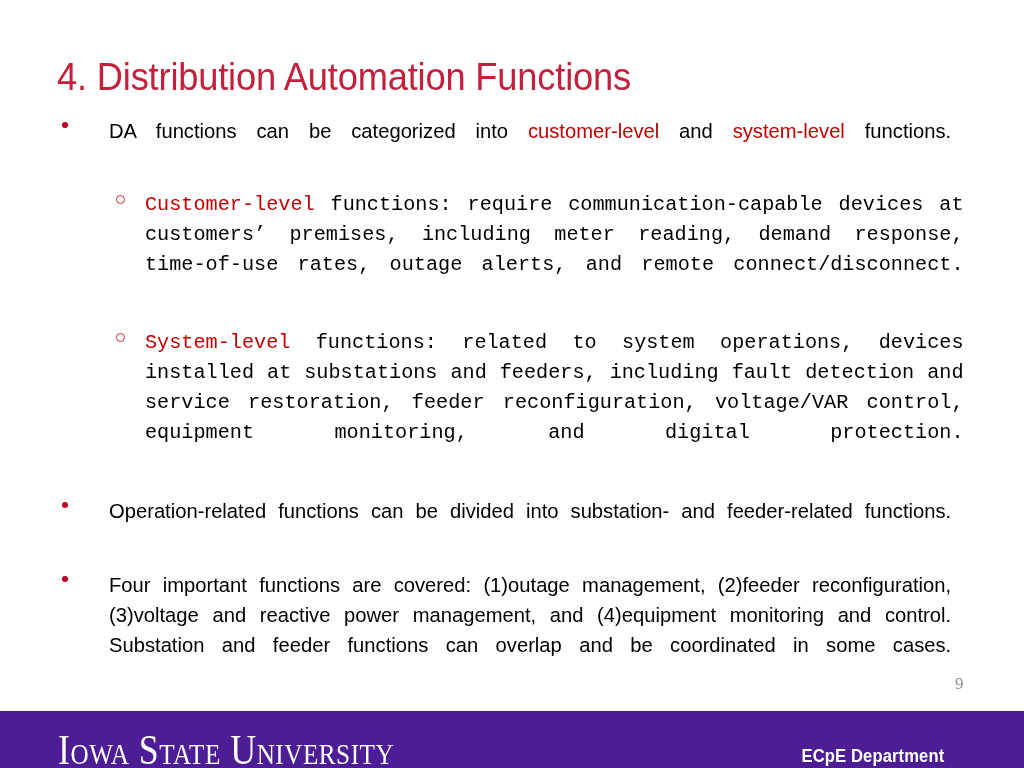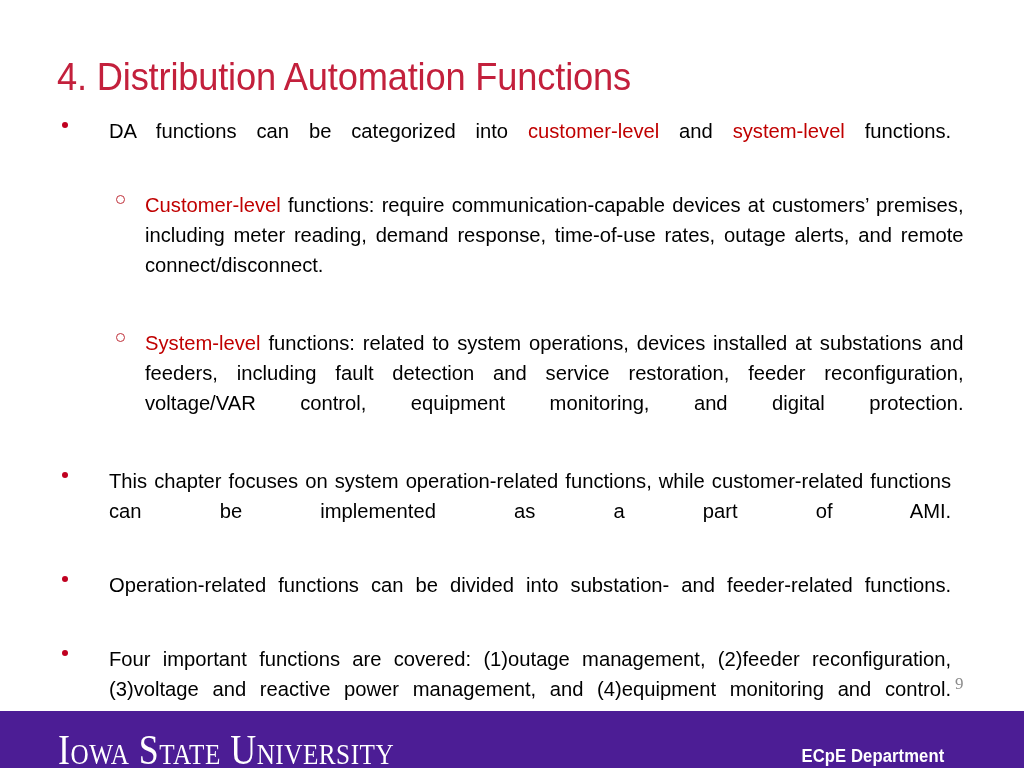--- a/index.html
+++ b/index.html
@@ -75,20 +75,21 @@
     text-justify: inter-word;
     transform: scaleX(0.985);
     transform-origin: left top;
   }
 
   
   .lvl2 {
     padding-left: 145px;
     padding-right: 48px;
     margin-bottom: 18px;
+    font-family: Liberation Mono, monospace;
   }
   .lvl2 .marker {
     position: absolute;
     left: 116px;
     top: 5px;
     width: 9px;
     height: 9px;
     border-radius: 50%;
     border: 1.3px solid #C0303A;
     background: transparent;
@@ -183,24 +184,20 @@
         <div class="bullet-row lvl2">
           <span class="marker"></span>
           <div class="text"><span class="hl">Customer-level</span><span> functions: require communication-capable devices at customers’ premises, including meter reading, demand response, time-of-use rates, outage alerts, and remote connect/disconnect.</span></div>
         </div>
         <div class="bullet-row lvl2">
           <span class="marker"></span>
           <div class="text"><span class="hl">System-level</span><span> functions: related to system operations, devices installed at substations and feeders, including fault detection and service restoration, feeder reconfiguration, voltage/VAR control, equipment monitoring, and digital protection.</span></div>
         </div>
         <div class="bullet-row lvl1">
           <span class="marker"></span>
-          <div class="text"><span>This chapter focuses on system operation-related functions, while customer-related functions can be implemented as a part of AMI.</span></div>
-        </div>
-        <div class="bullet-row lvl1">
-          <span class="marker"></span>
           <div class="text"><span>Operation-related functions can be divided into substation- and feeder-related functions.</span></div>
         </div>
         <div class="bullet-row lvl1">
           <span class="marker"></span>
           <div class="text"><span>Four important functions are covered: (1)outage management, (2)feeder reconfiguration, (3)voltage and reactive power management, and (4)equipment monitoring and control. Substation and feeder functions can overlap and be coordinated in some cases.</span></div>
         </div>
       </div>
   </div>
 
   <div class="page-number">

